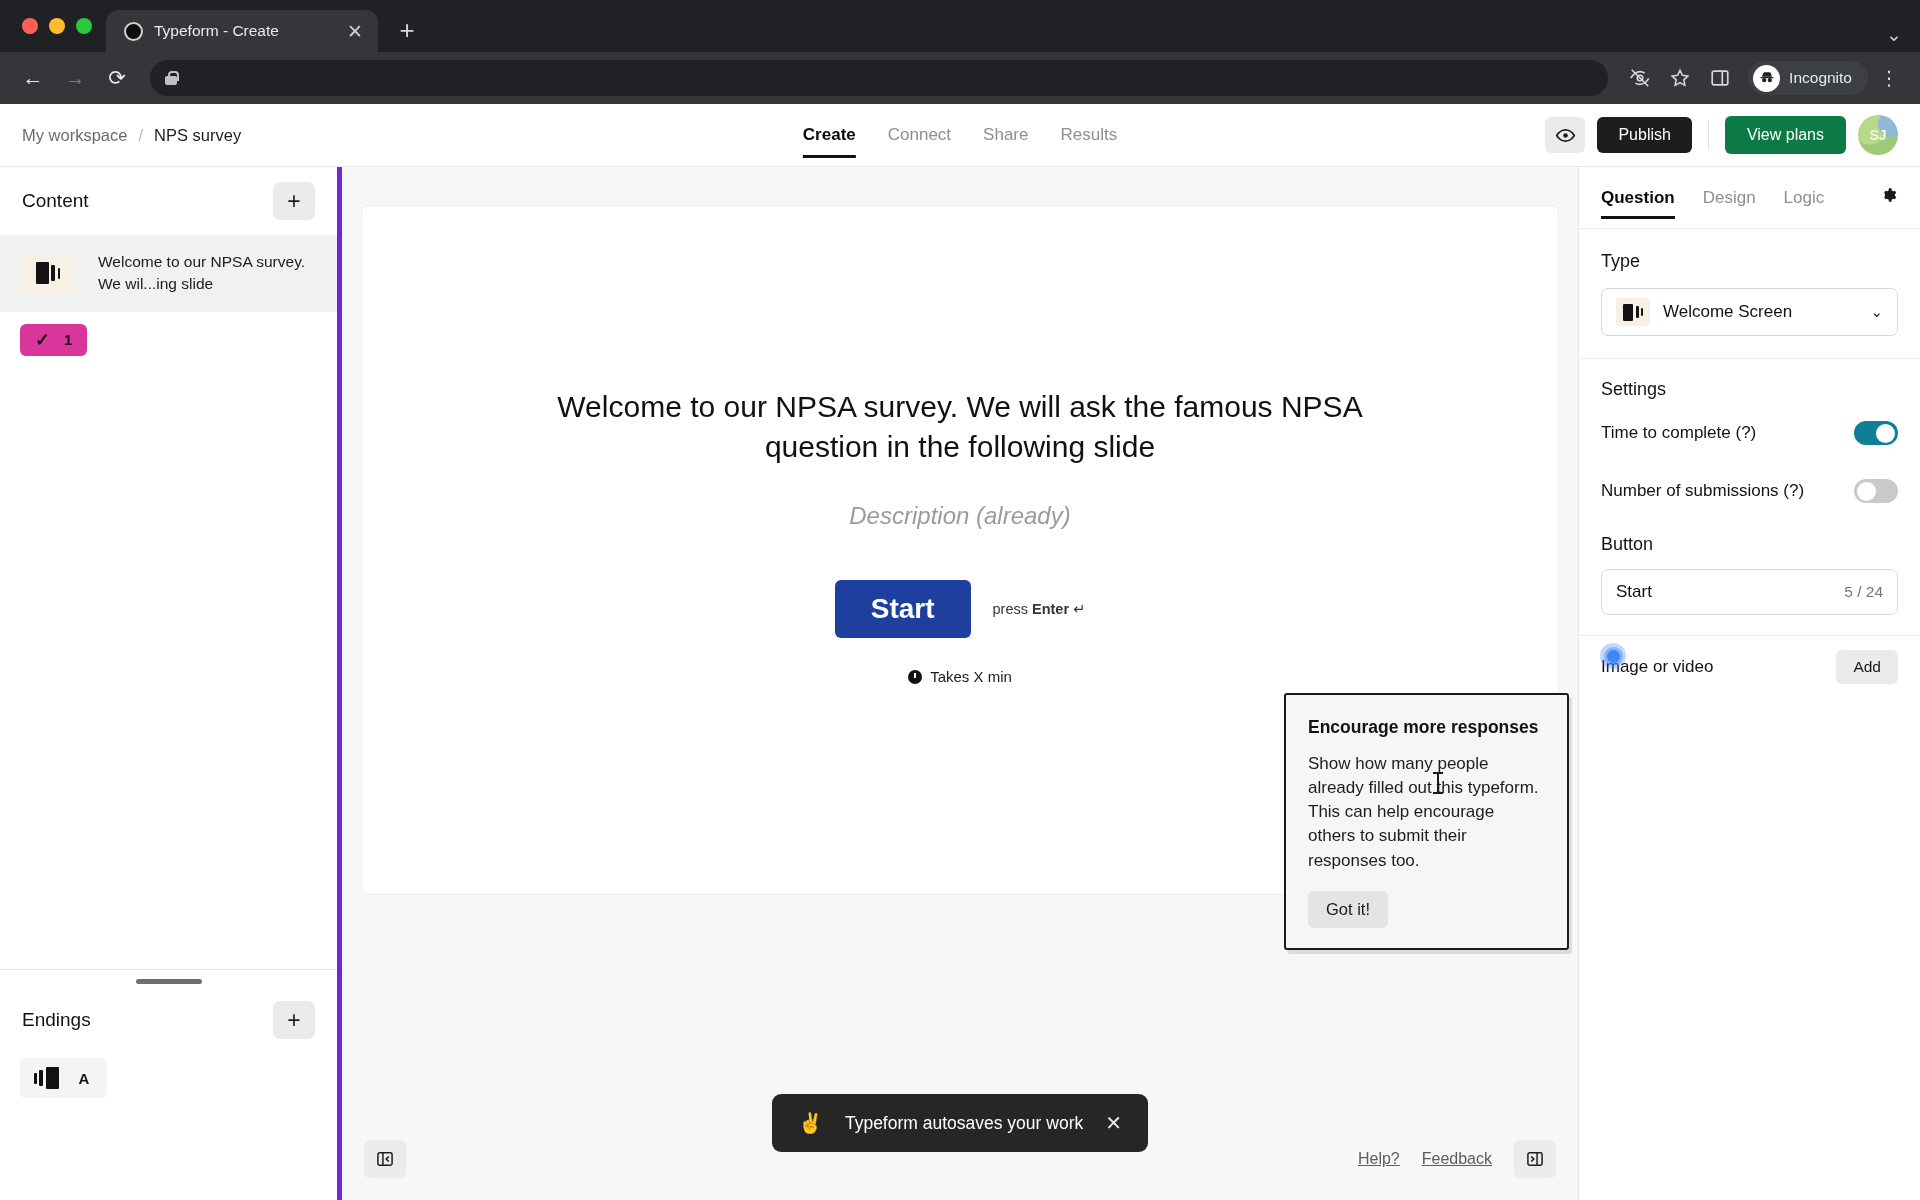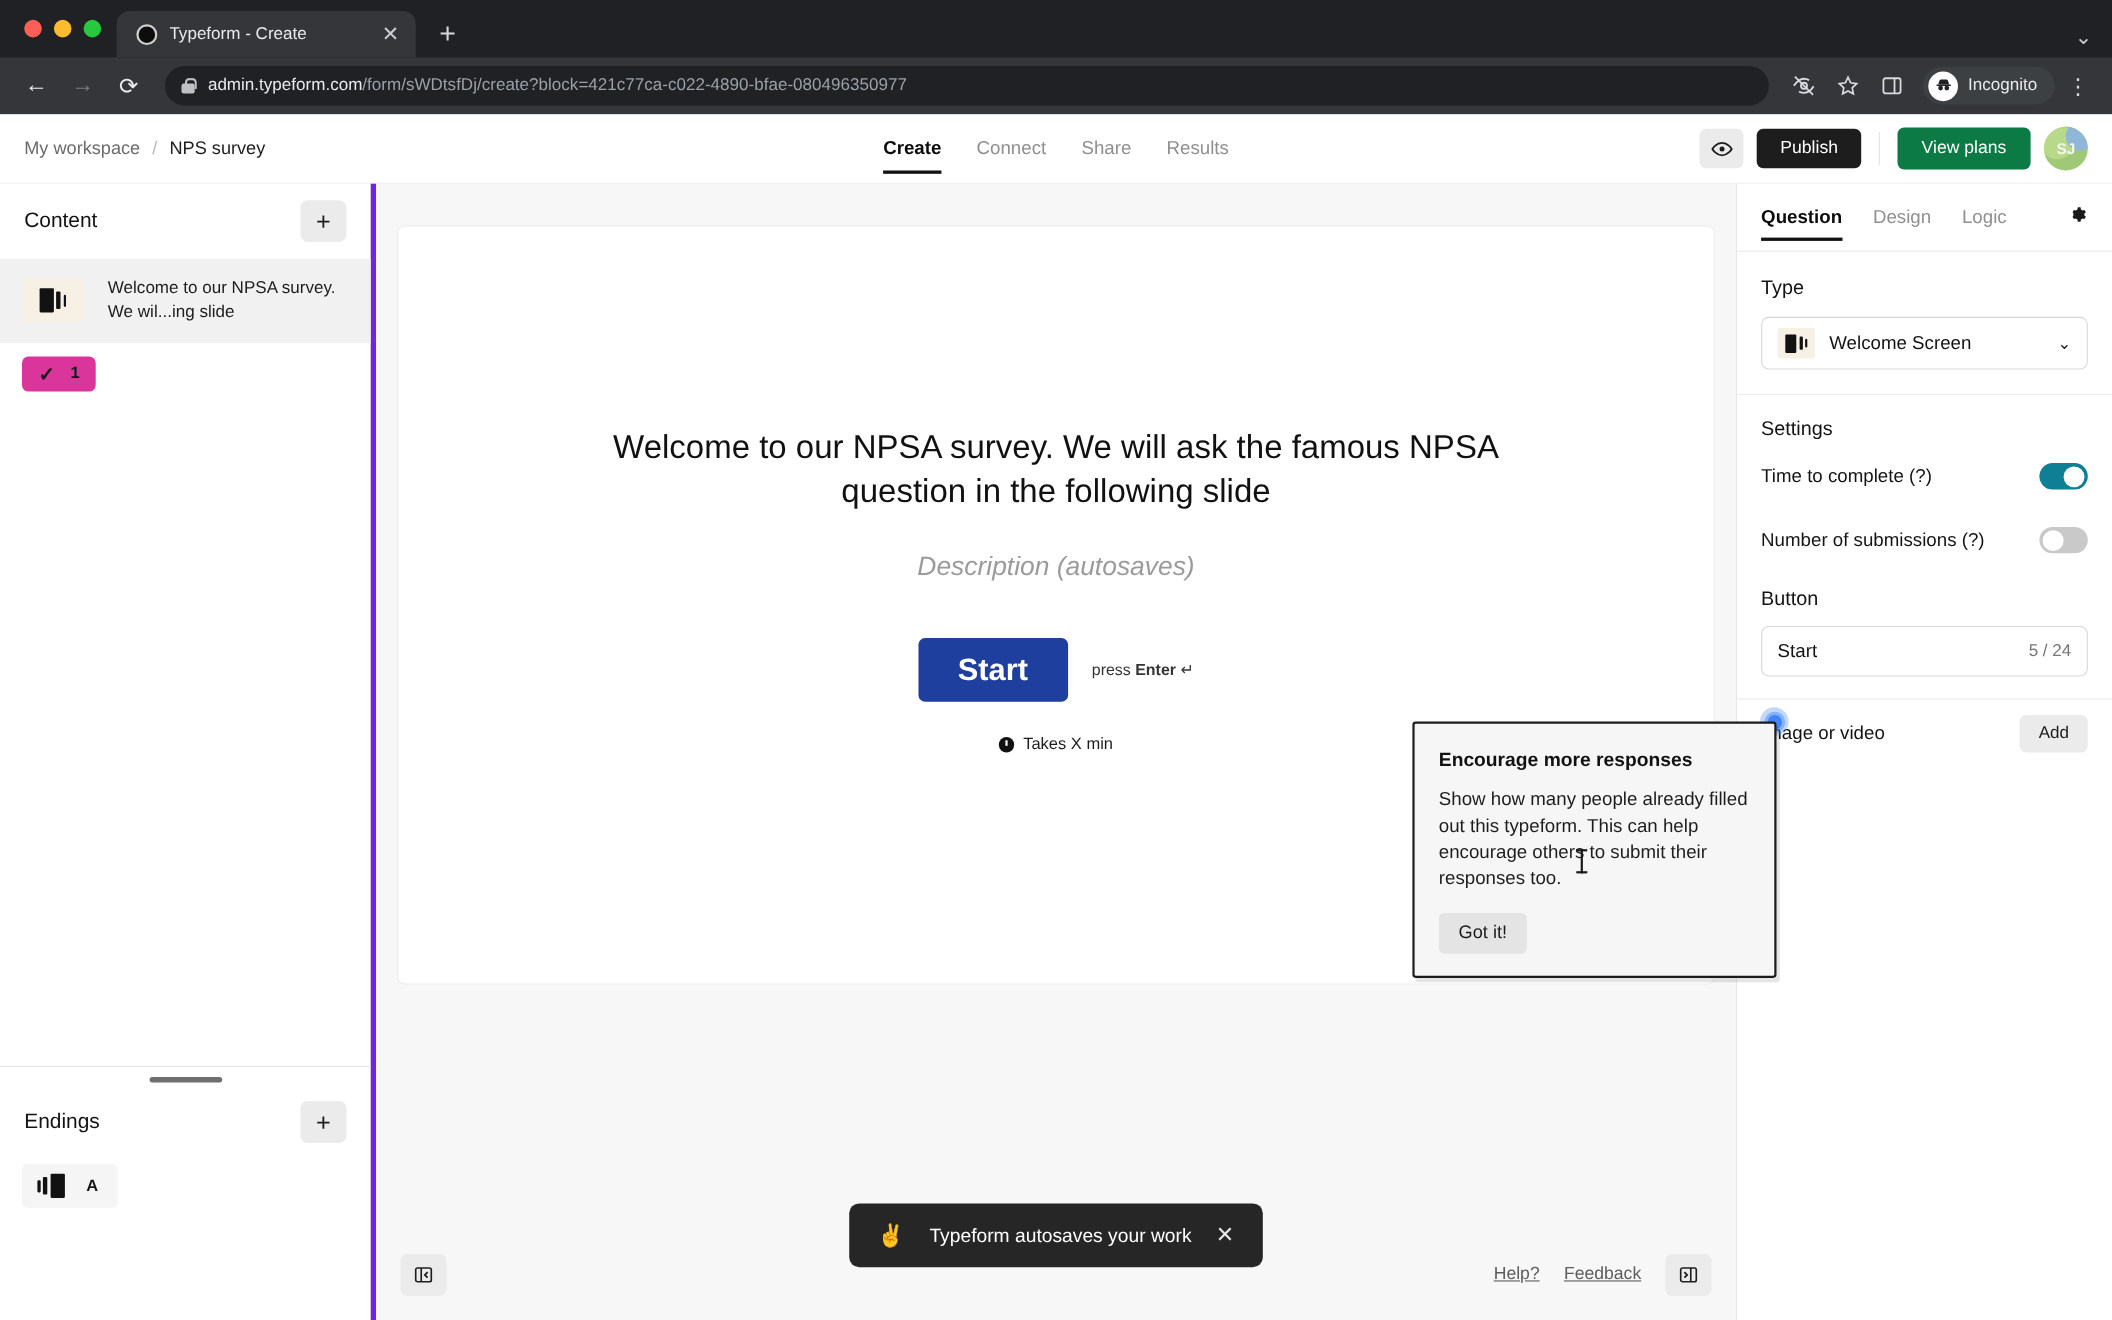--- a/index.html
+++ b/index.html
@@ -325,21 +325,21 @@
 
   .media-row { display:flex; align-items:center; padding: 0 22px; height: 62px; }
   .media-label { font-size: 17px; color:#131313; }
   .btn-add {
     margin-left:auto; background:#ebebeb; color:#1a1a1a; font-size: 15.5px;
     border-radius: 6px; padding: 8px 17px;
   }
 
   
   .tour-pop {
-    position:absolute; left: 1284px; top: 552px; width: 331px;
+    position:absolute; left: 1284px; top: 589px; width: 285px;
     background:#f6f6f6; border: 2px solid #1b1b1b; border-radius: 3px;
     padding: 22px 22px 20px 22px; z-index: 20;
     box-shadow: 3px 4px 0 rgba(0,0,0,.10);
   }
   .tour-title { font-size: 17.5px; font-weight:700; color:#121212; }
   .tour-body { font-size: 17px; color:#1d1d1d; line-height: 1.42; margin-top: 14px; }
   .tour-btn {
     margin-top: 18px; display:inline-block; background:#e4e4e4; color:#1a1a1a;
     font-size: 16.5px; border-radius: 5px; padding: 9px 18px;
   }
@@ -374,23 +374,20 @@
       <span class="chev-down">⌄</span>
     </div>
   </div>
 
   <div class="toolbar">
     <div class="navbtn">←</div>
     <div class="navbtn dim">→</div>
     <div class="navbtn">⟳</div>
     <div class="omnibox">
       <span class="lock"></span>
-      <span class="url">
-        <span class="host">admin.typeform.com</span><span class="path">/form/sWDtsfDj/create?block=421c77ca-c022-4890-bfae-080496350977</span>
-      </span>
     </div>
     <div class="tb-icons">
       <div class="tb-ic">
         <svg width="22" height="22" viewBox="0 0 24 24" fill="none" stroke="currentColor" stroke-width="1.8">
           <path d="M3 3l18 18"></path>
             <path d="M2 12s4-7 10-7c2 0 3.7.6 5.1 1.5"></path>
             <path d="M21.5 12.5S18 19 12 19c-2 0-3.6-.6-5-1.4"></path>
           <circle cx="12" cy="12" r="3"></circle>
         </svg>
       </div>
@@ -499,21 +496,21 @@
               <span class="ending-letter">A</span>
             </span>
           </div>
         </div>
       </div>
 
       <div class="canvas">
         <div class="slide-card">
           <div class="slide-inner">
             <div class="slide-title">Welcome to our NPSA survey. We will ask the famous NPSA question in the following slide</div>
-            <div class="slide-desc">Description (autosaves)</div>
+            <div class="slide-desc">Description (already)</div>
             <div class="start-row">
               <span class="start-btn">Start</span>
               <span class="press-enter">press <b>Enter</b> <span>↵</span></span>
             </div>
             <div class="takes-row">
               <span class="clock"></span>
               <span>Takes X min</span>
             </div>
           </div>
         </div>

